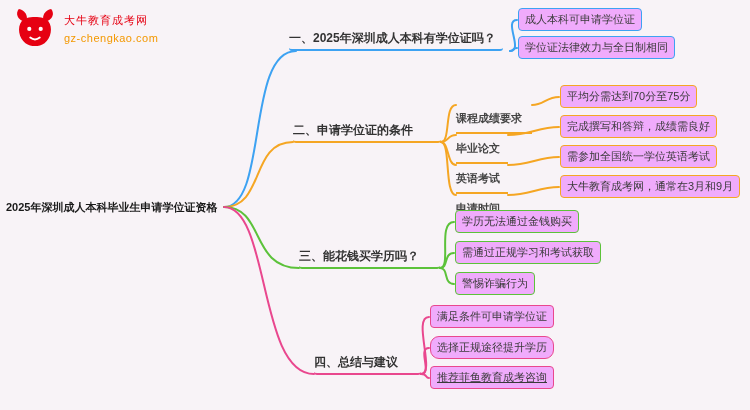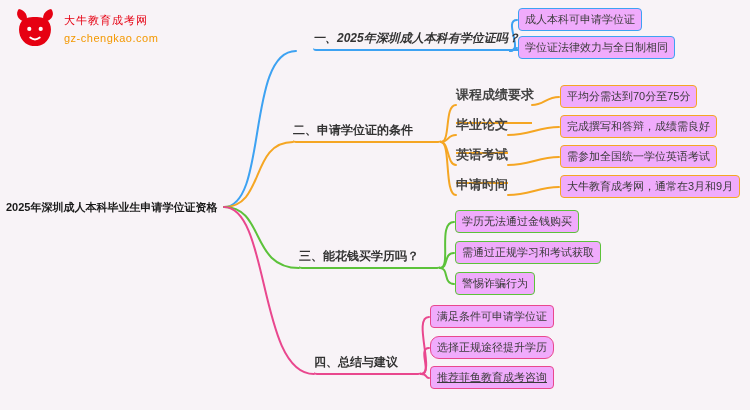--- a/index.html
+++ b/index.html
@@ -47,24 +47,25 @@
   .label{
     position:absolute;
     font-size:12px;font-weight:600;color:#333;
     line-height:16px;padding-bottom:3px;
     border-bottom:2px solid var(--c);
     border-radius:0 0 3px 3px;
     white-space:nowrap;
   }
   .sublabel{
     position:absolute;
-    font-size:13px;font-weight:600;color:#444;
-    line-height:15px;padding-bottom:20px;
+    font-size:11px;font-weight:600;color:#444;
+    line-height:15px;padding-bottom:6px;
     border-bottom:2px solid var(--c);
     white-space:nowrap;
+    margin-top:24px;
   }
   .box{
     position:absolute;
     font-size:11px;color:#3a3a3a;
     line-height:15px;padding:3px 6px;
     background:#f0abfc;
     border:1.5px solid var(--c);
     border-radius:4px;
     white-space:nowrap;
   }
@@ -113,21 +114,21 @@
       <path d="M19 31 Q24 35 29 31" stroke="#ffffff" stroke-width="2" fill="none" stroke-linecap="round"></path>
     </svg>
     <div class="logo-text">
       <div class="logo-title">大牛教育成考网</div>
       <div class="logo-url">gz-chengkao.com</div>
     </div>
   </div>
 
   <div class="root">2025年深圳成人本科毕业生申请学位证资格</div>
 
-  <div class="label b0" style="left:313px;top:30px;width:214px;font-style:italic;">一、2025年深圳成人本科有学位证吗？</div>
+  <div class="label b0" style="left:289px;top:30px;width:214px;">一、2025年深圳成人本科有学位证吗？</div>
   <div class="label b1" style="left:293px;top:122px;width:148px;">二、申请学位证的条件</div>
   <div class="label b2" style="left:299px;top:248px;width:141px;">三、能花钱买学历吗？</div>
   <div class="label b3" style="left:314px;top:354px;width:107px;">四、总结与建议</div>
 
   <div class="box b0" style="left:518px;top:8px;">成人本科可申请学位证</div>
   <div class="box b0" style="left:518px;top:36px;">学位证法律效力与全日制相同</div>
 
   <div class="sublabel b1" style="left:456px;top:87px;width:76px;">课程成绩要求</div>
   <div class="sublabel b1" style="left:456px;top:117px;width:52px;">毕业论文</div>
   <div class="sublabel b1" style="left:456px;top:147px;width:52px;">英语考试</div>

